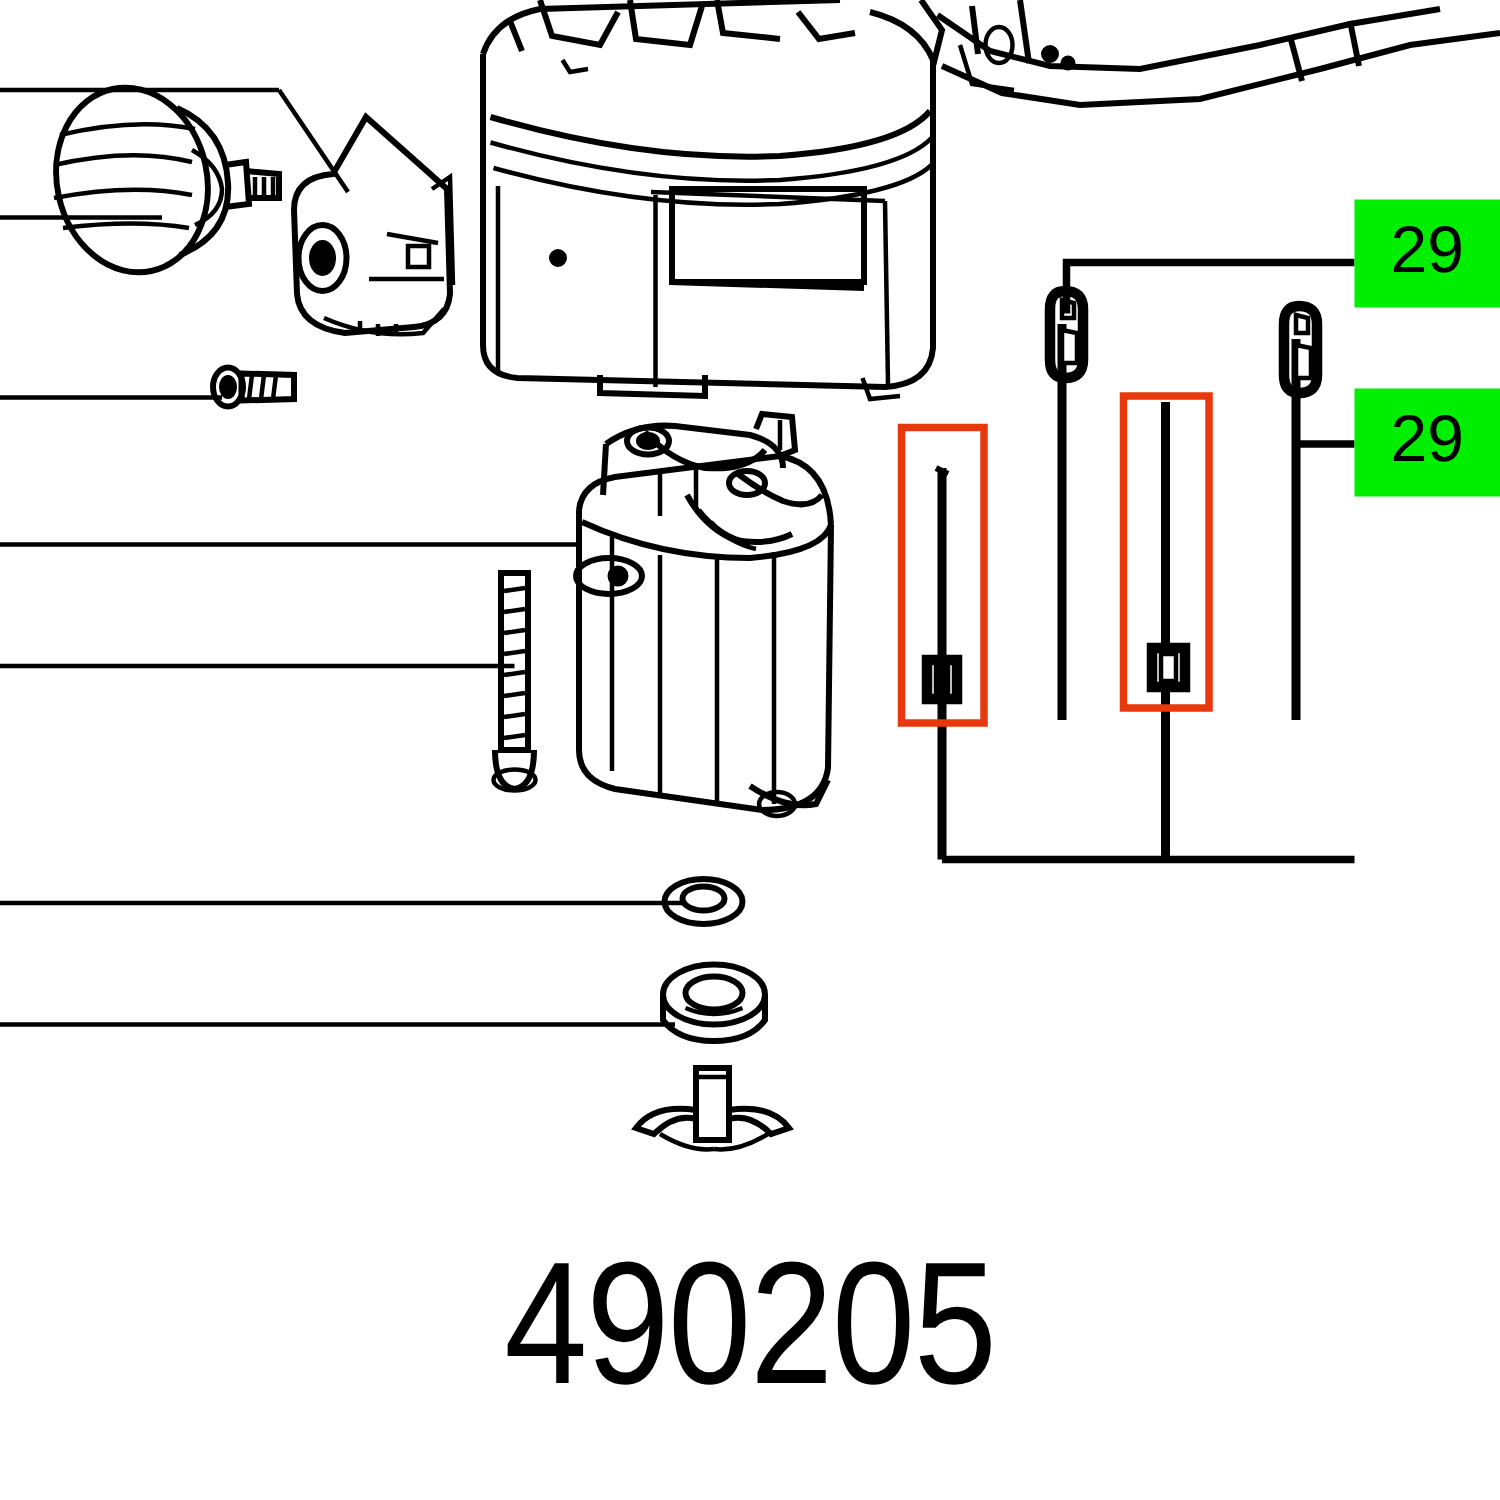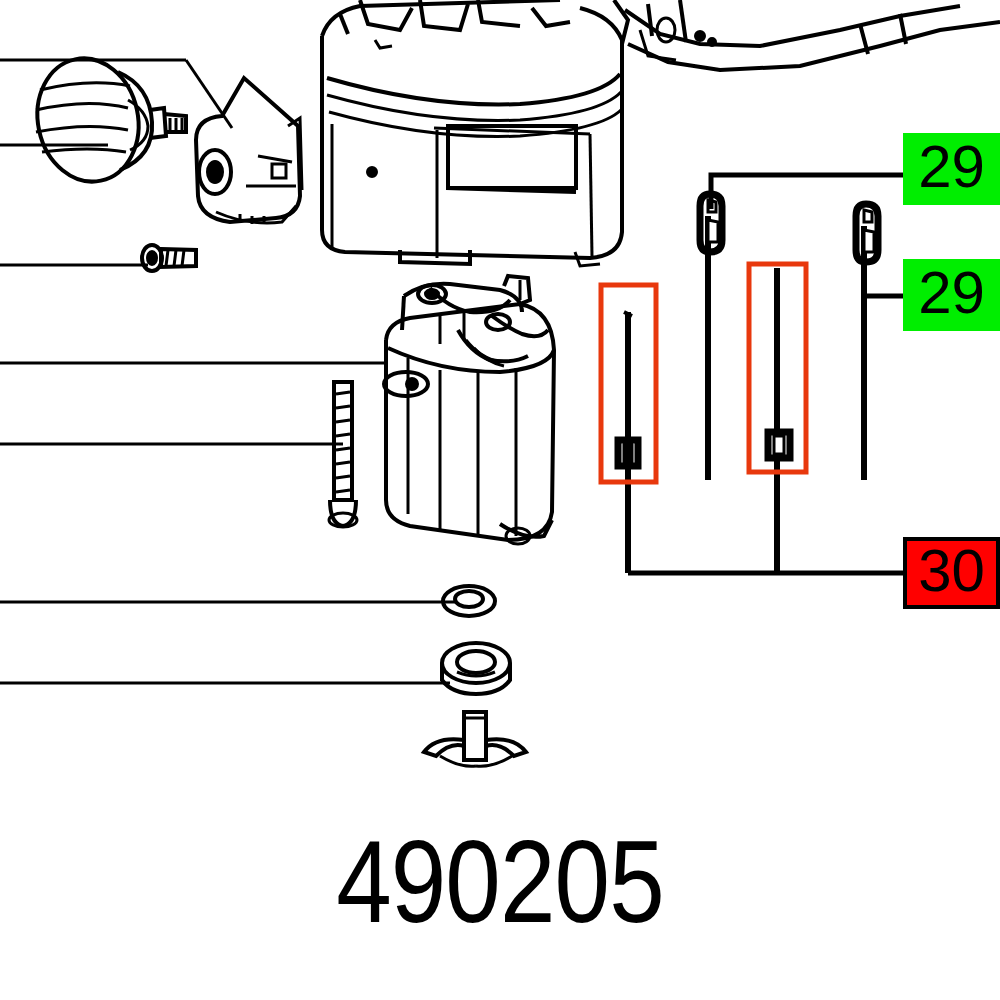--- a/index.html
+++ b/index.html
@@ -40,21 +40,21 @@
   }
   .callout-green {
     background: #00ee00;
   }
   .callout-red {
     background: #ff0000;
     border: 4px solid #000000;
   }
   .callout span {
     display: block;
-    font-size: 60px;
+    font-size: 44px;
     letter-spacing: 0px;
     transform: translateY(-2px);
   }
   #drawing-number {
     position: absolute;
     left: 0;
     top: 824px;
     width: 1000px;
     text-align: center;
     font-family: "Liberation Sans", sans-serif;
@@ -256,19 +256,16 @@
   </svg>
 
   <div class="callout callout-green" style="left:903px; top:133px; width:97px; height:72px;">
     <span>29</span>
   </div>
 
   <div class="callout callout-green" style="left:903px; top:259px; width:97px; height:72px;">
     <span>29</span>
   </div>
 
-  <div class="callout callout-red" style="left:903px; top:537px; width:97px; height:72px;">
-    <span>30</span>
-  </div>
 
   <div id="drawing-number">490205</div>
 
 </div>
 
 </body></html>

